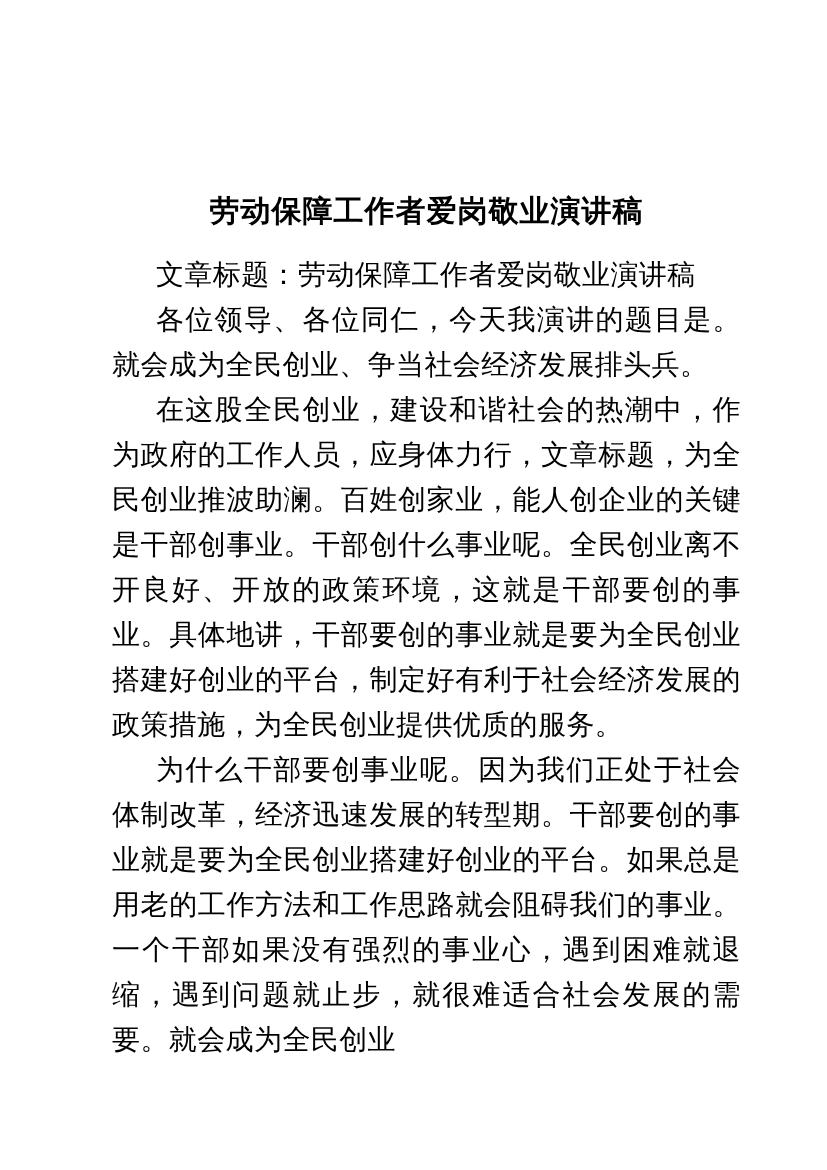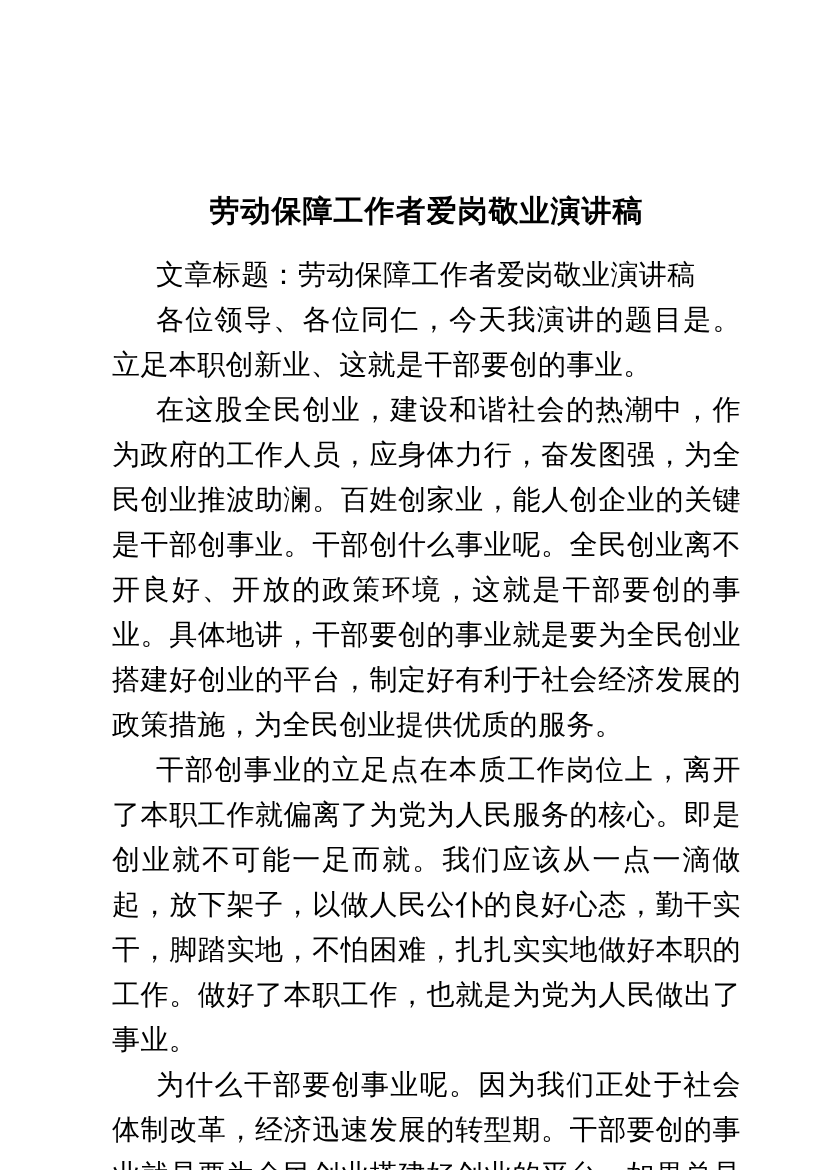--- a/index.html
+++ b/index.html
@@ -56,22 +56,21 @@
 </style>
 </head>
 <body>
 
 <div class="page">
   <div class="content">
     <h1 class="doc-title">劳动保障工作者爱岗敬业演讲稿</h1>
 
     <p class="body-para">文章标题：劳动保障工作者爱岗敬业演讲稿</p>
 
-    <p class="body-para">各位领导、各位同仁，今天我演讲的题目是。立足本职创新业、这就是干部要创的事业。</p>
+    <p class="body-para">各位领导、各位同仁，今天我演讲的题目是。就会成为全民创业、争当社会经济发展排头兵。</p>
 
-    <p class="body-para">在这股全民创业，建设和谐社会的热潮中，作为政府的工作人员，应身体力行，奋发图强，为全民创业推波助澜。百姓创家业，能人创企业的关键是干部创事业。干部创什么事业呢。全民创业离不开良好、开放的政策环境，这就是干部要创的事业。具体地讲，干部要创的事业就是要为全民创业搭建好创业的平台，制定好有利于社会经济发展的政策措施，为全民创业提供优质的服务。</p>
+    <p class="body-para">在这股全民创业，建设和谐社会的热潮中，作为政府的工作人员，应身体力行，文章标题，为全民创业推波助澜。百姓创家业，能人创企业的关键是干部创事业。干部创什么事业呢。全民创业离不开良好、开放的政策环境，这就是干部要创的事业。具体地讲，干部要创的事业就是要为全民创业搭建好创业的平台，制定好有利于社会经济发展的政策措施，为全民创业提供优质的服务。</p>
 
-    <p class="body-para">干部创事业的立足点在本质工作岗位上，离开了本职工作就偏离了为党为人民服务的核心。即是创业就不可能一足而就。我们应该从一点一滴做起，放下架子，以做人民公仆的良好心态，勤干实干，脚踏实地，不怕困难，扎扎实实地做好本职的工作。做好了本职工作，也就是为党为人民做出了事业。</p>
 
     <p class="body-para">为什么干部要创事业呢。因为我们正处于社会体制改革，经济迅速发展的转型期。干部要创的事业就是要为全民创业搭建好创业的平台。如果总是用老的工作方法和工作思路就会阻碍我们的事业。一个干部如果没有强烈的事业心，遇到困难就退缩，遇到问题就止步，就很难适合社会发展的需要。就会成为全民创业</p>
   </div>
 
 </div>
 
 </body></html>

